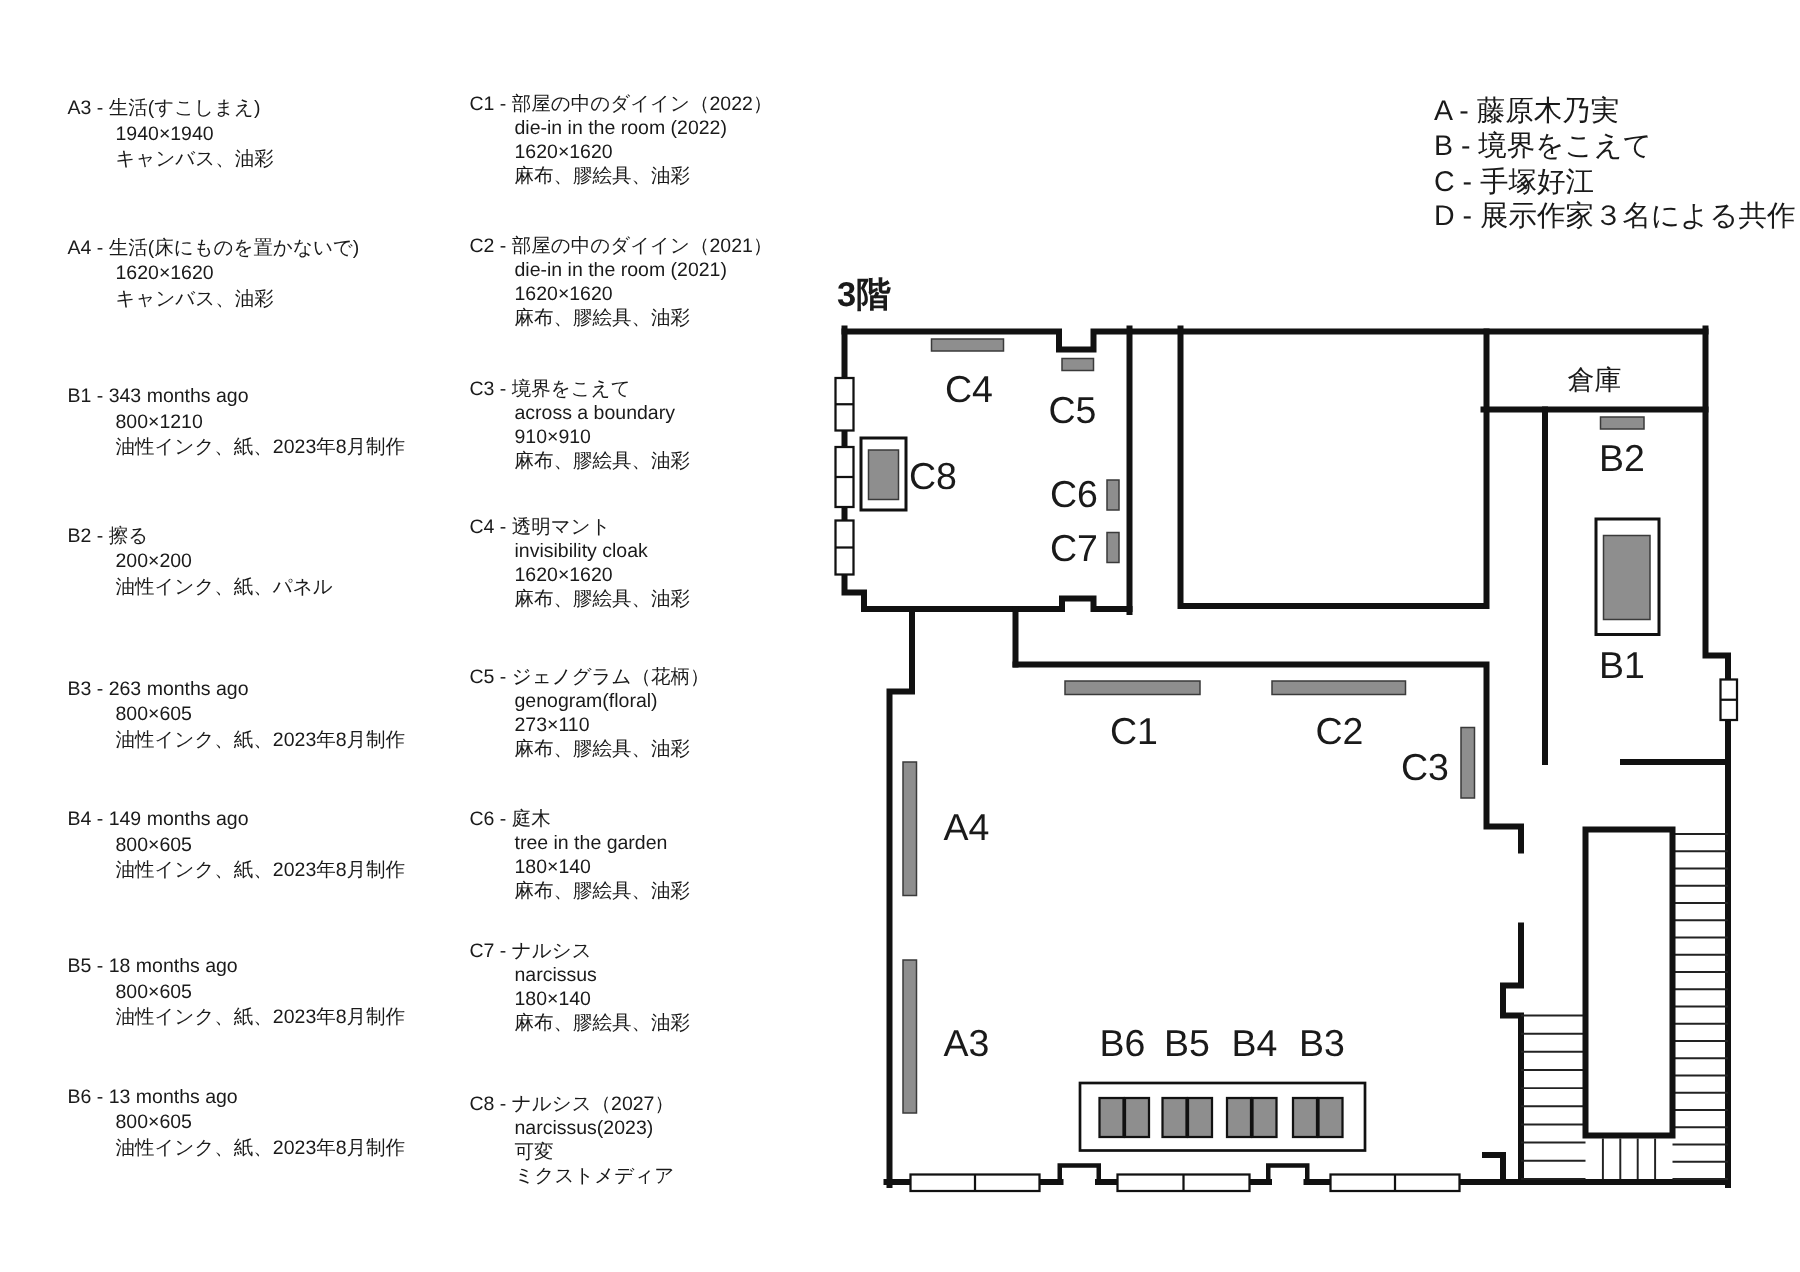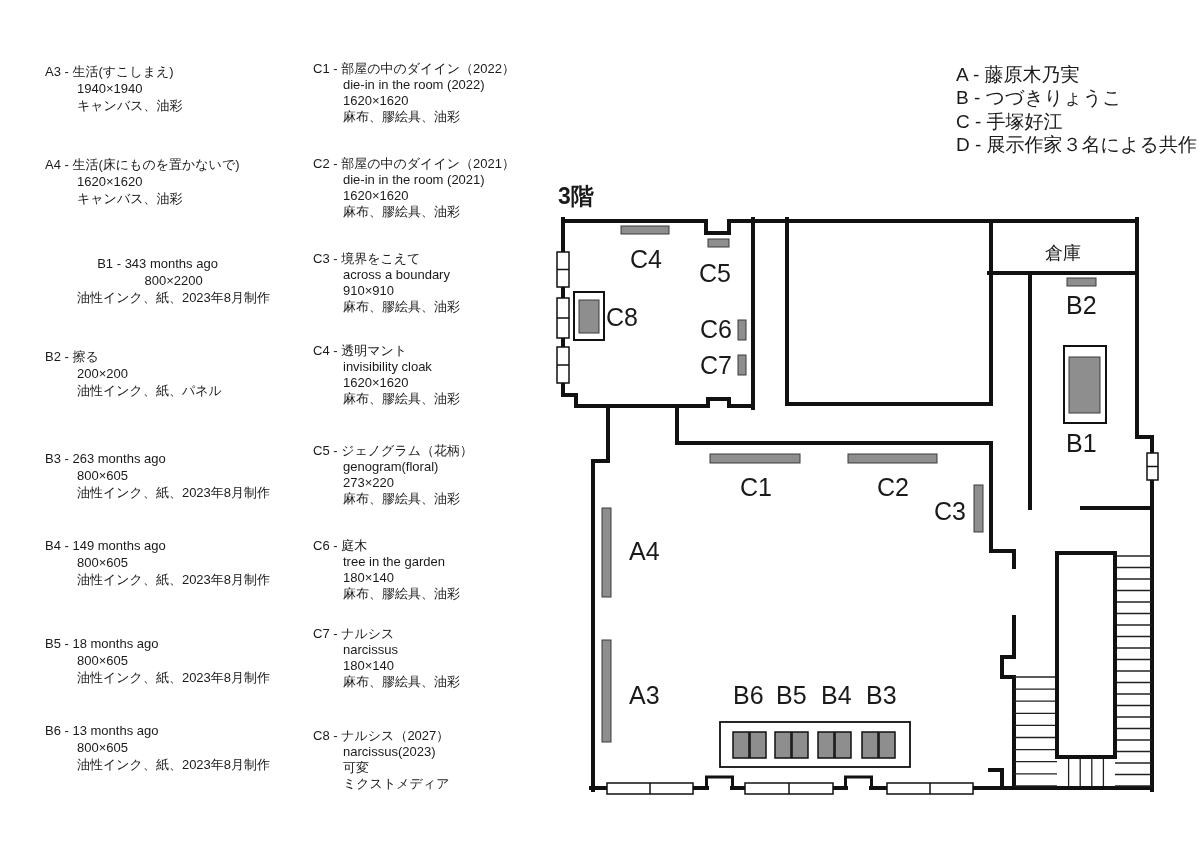--- a/index.html
+++ b/index.html
@@ -167,39 +167,39 @@
       <text x="1066" y="314" font-size="25" fill="#1a1a1a" font-family="&quot;Liberation Sans&quot;, sans-serif">B2</text>
       <text x="1066" y="452" font-size="25" fill="#1a1a1a" font-family="&quot;Liberation Sans&quot;, sans-serif">B1</text>
     </g>
 </svg>
 
 <div id="floor-title">3階</div>
 <div id="storage-label">倉庫</div>
 
 <div id="legend">
   <div>A - 藤原木乃実</div>
-  <div>B - つづきりょうこ</div>
+  <div>B - 境界をこえて</div>
   <div>C - 手塚好江</div>
   <div>D - 展示作家３名による共作</div>
 </div>
 
 <div id="col-left" class="works-col col-left" style="left:45px;">
     <div class="entry" style="top: 63px;">
       <div class="entry-title">A3 - 生活(すこしまえ)</div>
       <div class="entry-detail">1940×1940</div>
       <div class="entry-detail">キャンバス、油彩</div>
     </div>
     <div class="entry" style="top: 156px;">
       <div class="entry-title">A4 - 生活(床にものを置かないで)</div>
       <div class="entry-detail">1620×1620</div>
       <div class="entry-detail">キャンバス、油彩</div>
     </div>
-    <div class="entry" style="top: 255px; text-align: center;">
+    <div class="entry" style="top: 255px;">
       <div class="entry-title">B1 - 343 months ago</div>
-      <div class="entry-detail">800×2200</div>
+      <div class="entry-detail">800×1210</div>
       <div class="entry-detail">油性インク、紙、2023年8月制作</div>
     </div>
     <div class="entry" style="top: 348px;">
       <div class="entry-title">B2 - 擦る</div>
       <div class="entry-detail">200×200</div>
       <div class="entry-detail">油性インク、紙、パネル</div>
     </div>
     <div class="entry" style="top: 450px;">
       <div class="entry-title">B3 - 263 months ago</div>
       <div class="entry-detail">800×605</div>
@@ -242,21 +242,21 @@
     </div>
     <div class="entry" style="top: 343px;">
       <div class="entry-title">C4 - 透明マント</div>
       <div class="entry-detail">invisibility cloak</div>
       <div class="entry-detail">1620×1620</div>
       <div class="entry-detail">麻布、膠絵具、油彩</div>
     </div>
     <div class="entry" style="top: 443px;">
       <div class="entry-title">C5 - ジェノグラム（花柄）</div>
       <div class="entry-detail">genogram(floral)</div>
-      <div class="entry-detail">273×220</div>
+      <div class="entry-detail">273×110</div>
       <div class="entry-detail">麻布、膠絵具、油彩</div>
     </div>
     <div class="entry" style="top: 538px;">
       <div class="entry-title">C6 - 庭木</div>
       <div class="entry-detail">tree in the garden</div>
       <div class="entry-detail">180×140</div>
       <div class="entry-detail">麻布、膠絵具、油彩</div>
     </div>
     <div class="entry" style="top: 626px;">
       <div class="entry-title">C7 - ナルシス</div>

